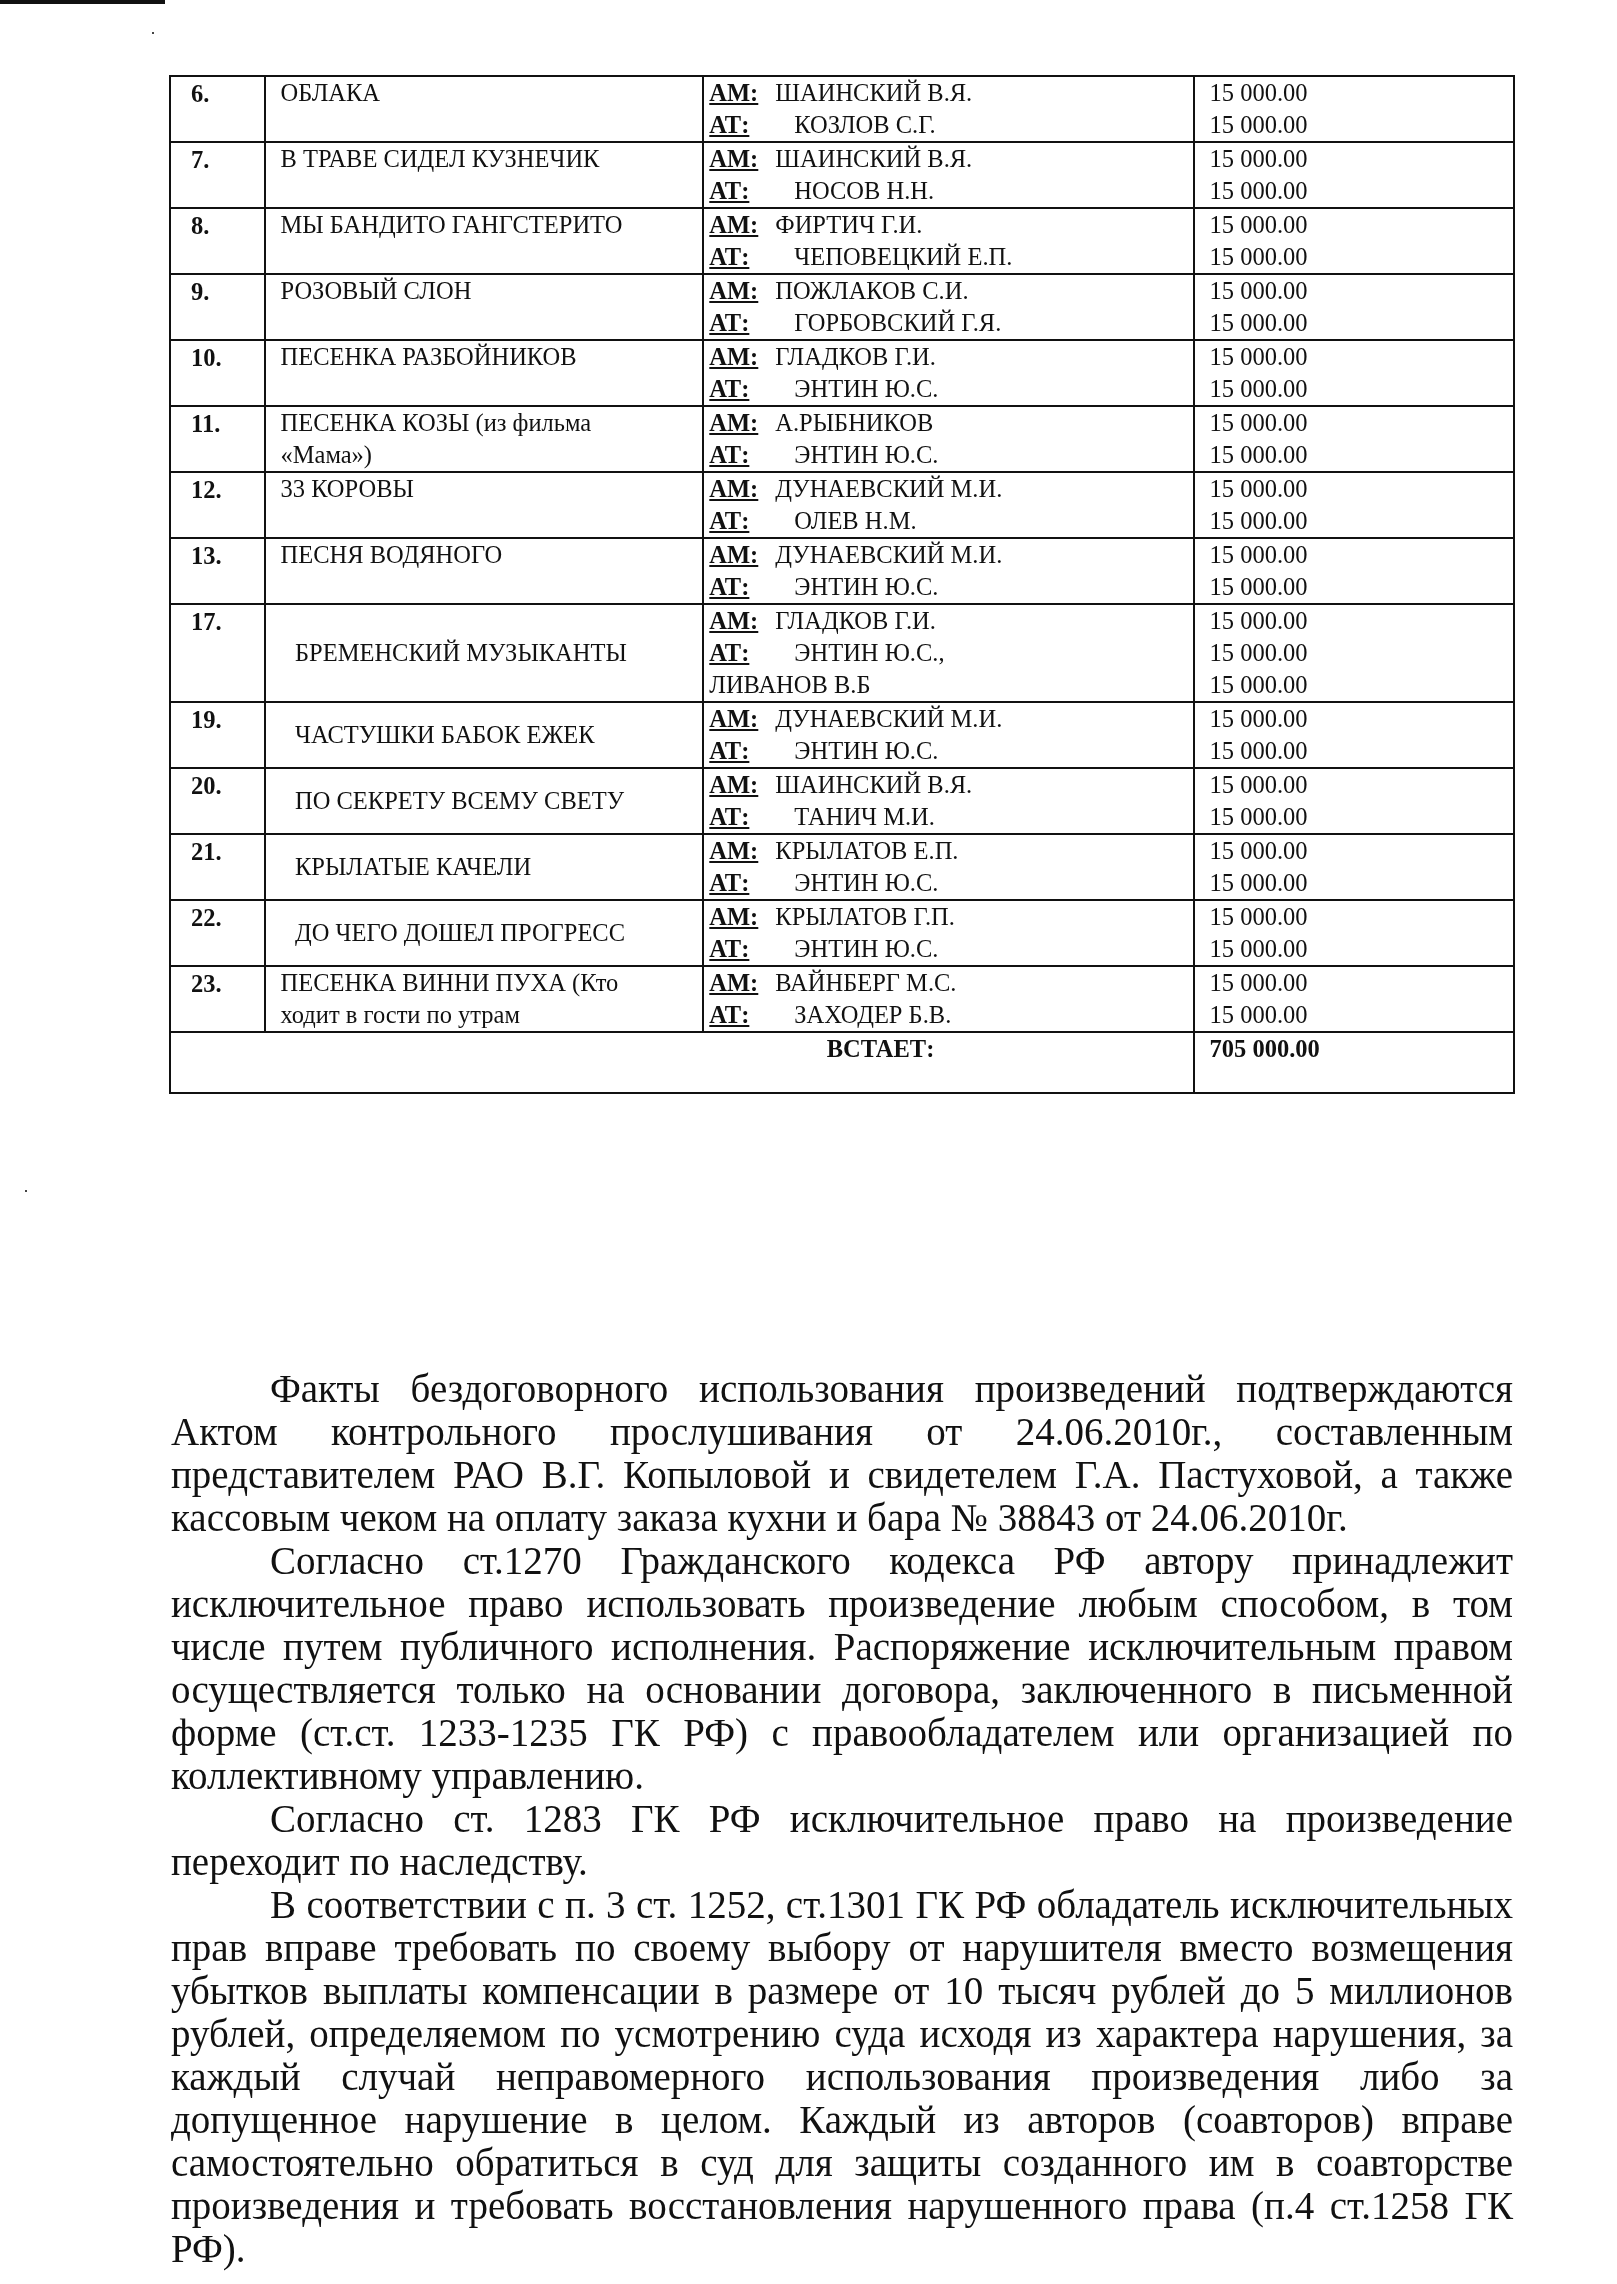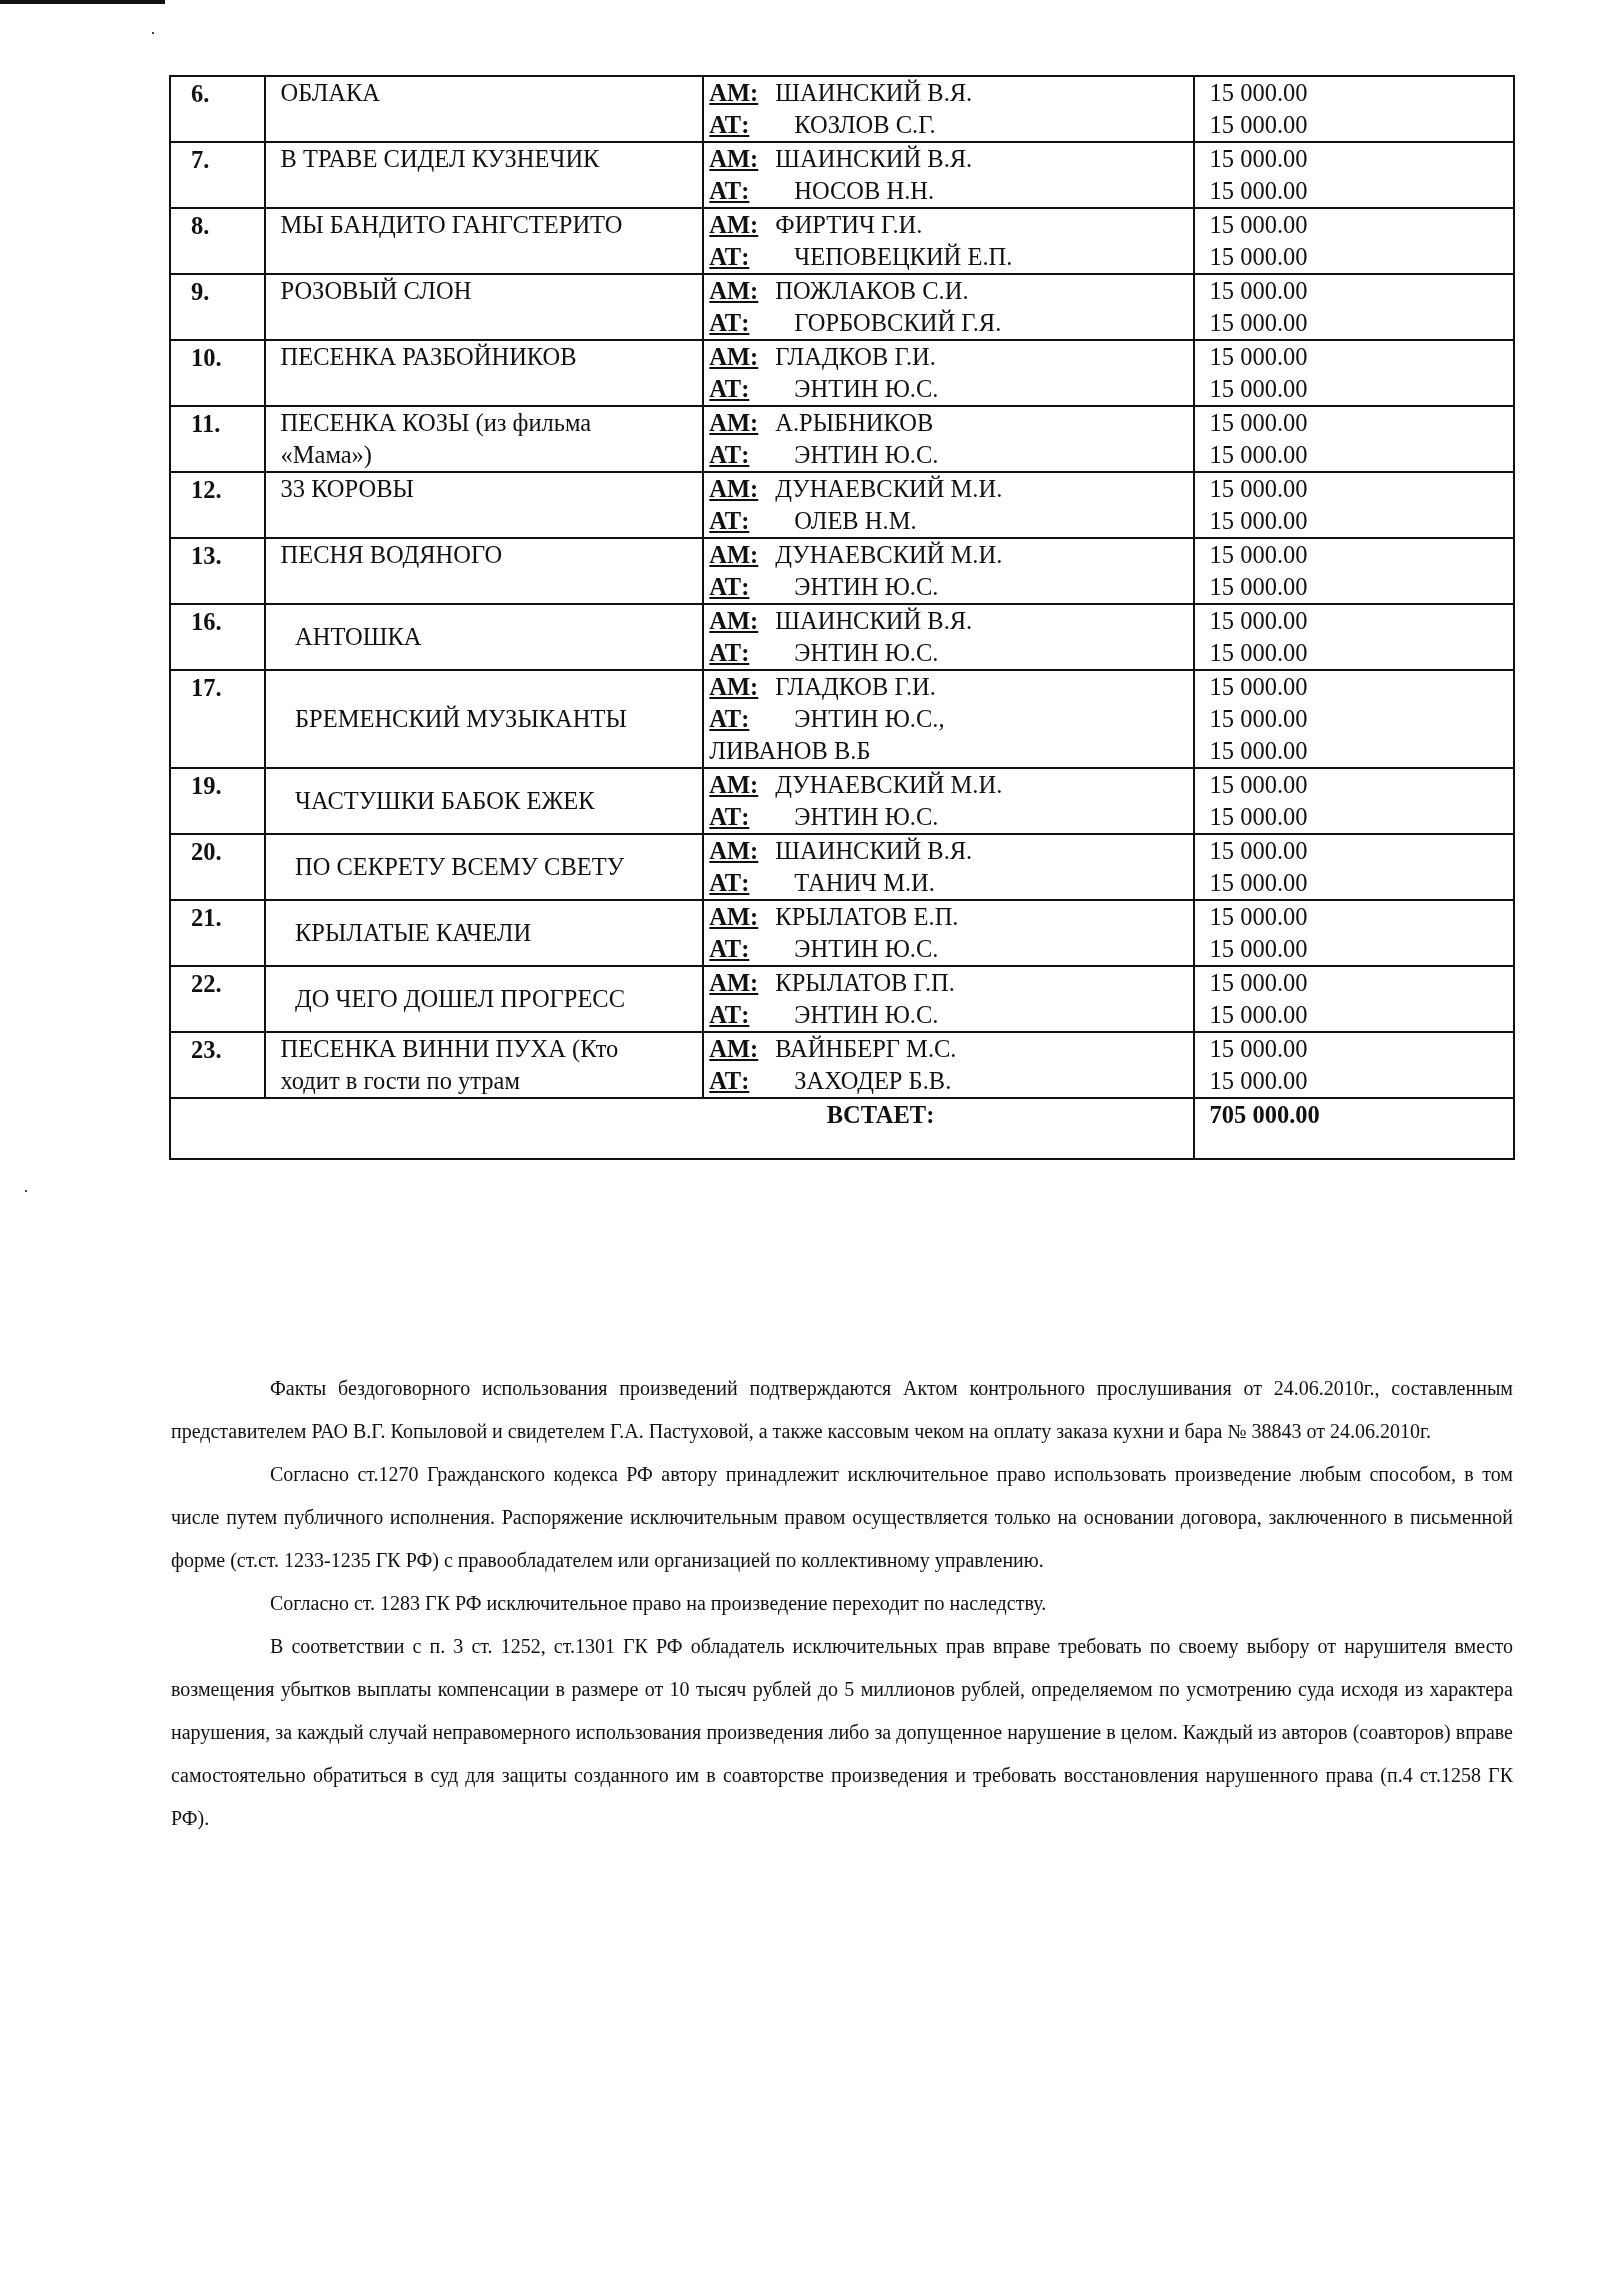--- a/index.html
+++ b/index.html
@@ -33,21 +33,21 @@
   td.auth { padding-left: 5.3px !important; white-space: nowrap; }
   td.sum { padding-left: 14.5px !important; }
   .role { font-weight: bold; display: inline-block; width: 66px; text-decoration: underline; }
   .role.at { width: 85px; }
   .line { display: block; height: 32px; }
   td.total-label { text-align: center; font-weight: bold; padding-left: 397px !important; }
   td.total-sum { font-weight: bold; padding-left: 14.5px !important; }
 
   .body-text {
     position: absolute; left: 171px; width: 1342px;
-    font-size: 20px; line-height: 43px; text-align: justify;
+    font-size: 39px; line-height: 43px; text-align: justify;
   }
   .body-text p { margin: 0; text-indent: 99px; }
 </style>
 </head>
 <body>
 
 <div class="scan-bar"></div>
 <div class="speck" style="left:152px;top:32px;"></div>
 <div class="speck" style="left:25px;top:1190px;"></div>
 
@@ -165,34 +165,20 @@
         </td>
         <td class="auth">
           <span class="line"><span class="role">АМ:</span><span>ДУНАЕВСКИЙ М.И.</span></span>
           <span class="line"><span class="role at">АТ:</span><span>ЭНТИН Ю.С.</span></span>
         </td>
         <td class="sum">
           <span class="line">15 000.00</span>
           <span class="line">15 000.00</span>
         </td>
       </tr>
-      <tr class="r2">
-        <td class="num">16.</td>
-        <td class="title mid">
-          <span class="line">АНТОШКА</span>
-        </td>
-        <td class="auth">
-          <span class="line"><span class="role">АМ:</span><span>ШАИНСКИЙ В.Я.</span></span>
-          <span class="line"><span class="role at">АТ:</span><span>ЭНТИН Ю.С.</span></span>
-        </td>
-        <td class="sum">
-          <span class="line">15 000.00</span>
-          <span class="line">15 000.00</span>
-        </td>
-      </tr>
       <tr class="r3">
         <td class="num">17.</td>
         <td class="title mid">
           <span class="line">БРЕМЕНСКИЙ МУЗЫКАНТЫ</span>
         </td>
         <td class="auth">
           <span class="line"><span class="role">АМ:</span><span>ГЛАДКОВ Г.И.</span></span>
           <span class="line"><span class="role at">АТ:</span><span>ЭНТИН Ю.С.,</span></span>
           <span class="line"><span>ЛИВАНОВ В.Б</span></span>
         </td>

